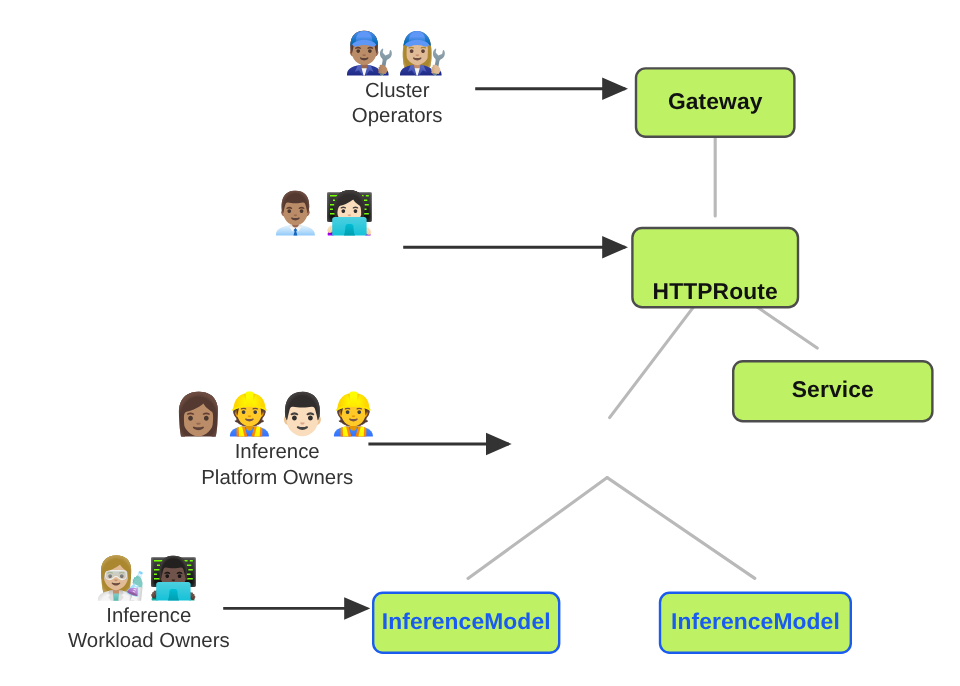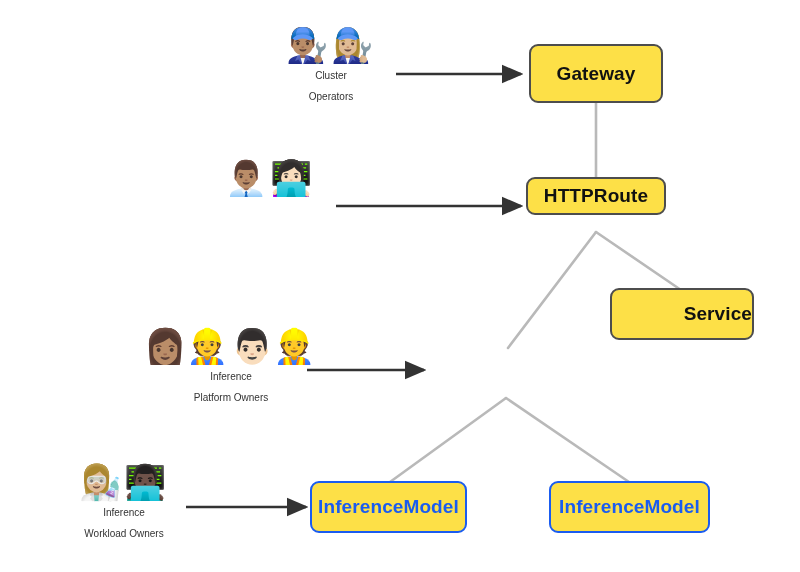--- a/index.html
+++ b/index.html
@@ -32,38 +32,39 @@
     text-align: center;
     width: 230px;
   }
   .persona-emoji {
     font-size: 34px;
     line-height: 40px;
     letter-spacing: 2px;
     white-space: nowrap;
   }
   .persona-label {
-    font-size: 10px;
+    font-size: 17px;
     line-height: 21px;
     color: #333333;
     font-weight: 400;
     white-space: pre-line;
   }
 
   
   .node {
     position: absolute;
     box-sizing: border-box;
-    background: #fde047;
+    background: #bef264;
     border-radius: 9px;
     display: flex;
     align-items: center;
     justify-content: center;
     font-weight: bold;
     letter-spacing: 0.1px;
+    margin-top: 12px;
   }
   .node.gray {
     border: 2px solid #4d4d4d;
     color: #111111;
     font-size: 19px;
   }
   .node.blue {
     border: 2.5px solid #1a5cf0;
     color: #1a5cf0;
     font-size: 19px;
@@ -116,25 +117,25 @@
   <div class="persona" style="left:9px; top:462px;">
     <div class="persona-emoji">👩🏼‍🔬👨🏿‍💻</div>
     <div class="persona-label">Inference
 Workload Owners</div>
   </div>
 
   <div class="node gray" style="left:529px; top:44px; width:134px; height:59px;">
     <span>Gateway</span>
   </div>
 
-  <div class="node gray" style="left:526px; top:177px; width:140px; height:38px;">
+  <div class="node gray" style="left:526px; top:177px; width:140px; height:68px;align-items:flex-end;">
     <span>HTTPRoute</span>
   </div>
 
-  <div class="node gray" style="left:610px; top:288px; width:144px; height:52px;justify-content:flex-end;">
+  <div class="node gray" style="left:610px; top:288px; width:168px; height:52px;">
     <span>Service</span>
   </div>
 
 
   <div class="node blue" style="left:310px; top:481px; width:157px; height:52px;">
     <span>InferenceModel</span>
   </div>
 
   <div class="node blue" style="left:549px; top:481px; width:161px; height:52px;">
     <span>InferenceModel</span>

